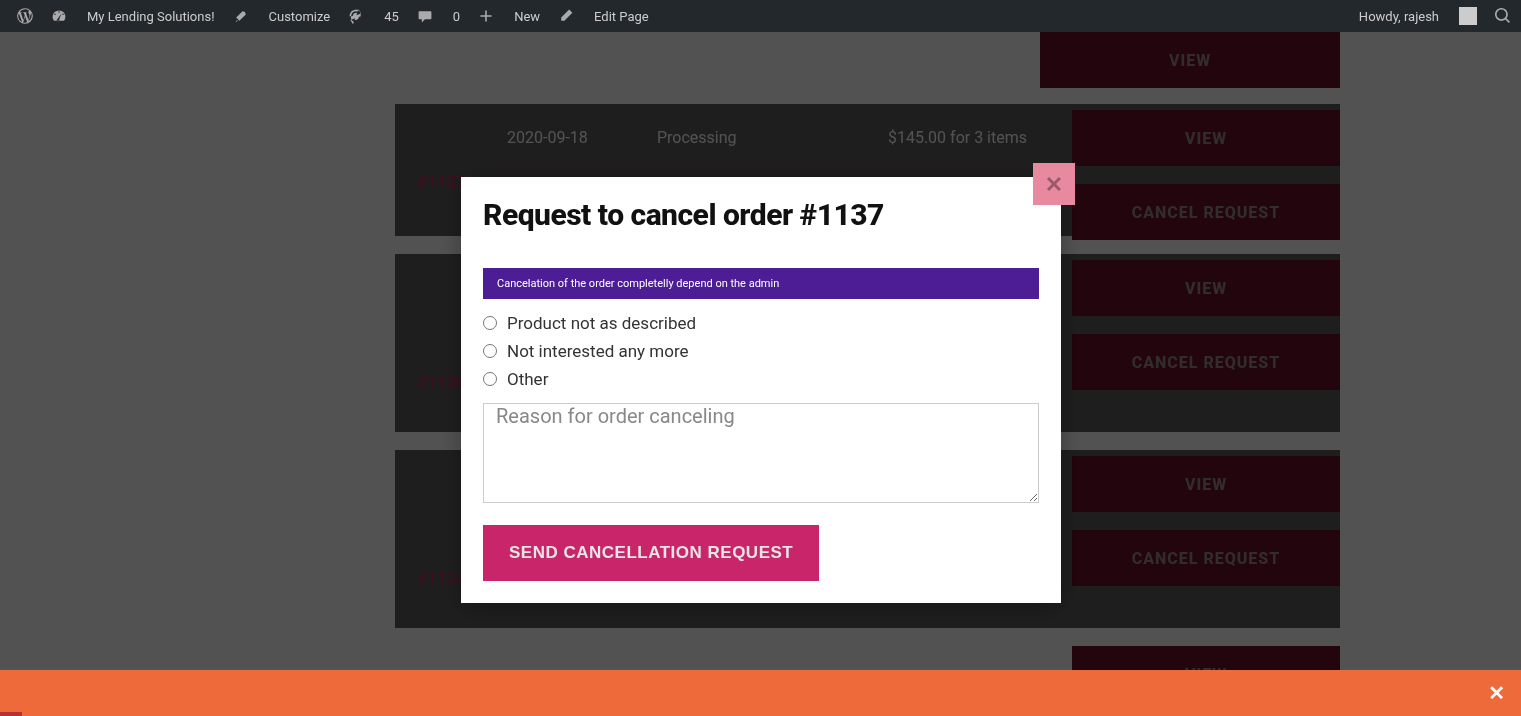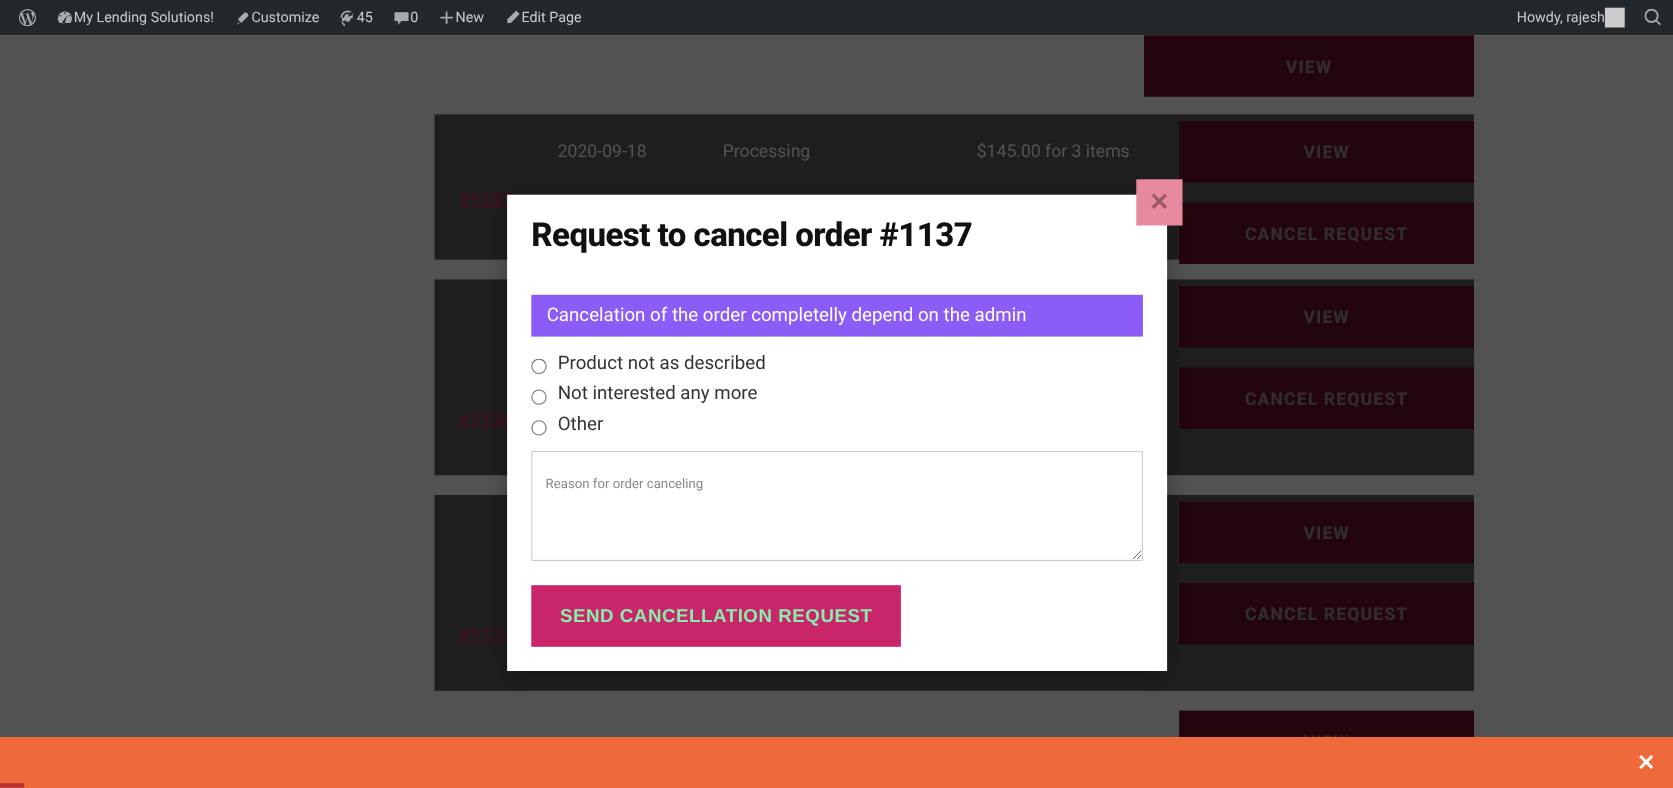--- a/index.html
+++ b/index.html
@@ -7,21 +7,21 @@
   body { background: #fff; overflow: hidden; }
 
   
   .wp-adminbar {
     position: fixed; top: 0; left: 0; right: 0; height: 32px;
     background: #23282d; color: #ccc; display: flex; align-items: center;
     font-size: 13px; z-index: 100; padding: 0 8px;
   }
   .wp-adminbar .ab-left { display: flex; align-items: center; gap: 0; }
   .wp-adminbar .ab-right { margin-left: auto; display: flex; align-items: center; gap: 12px; }
-  .ab-item { display: flex; align-items: center; gap: 0; padding: 0 9px; color: #ccc; cursor: pointer; height: 20px; }
+  .ab-item { display: flex; align-items: center; gap: 20px; padding: 0 9px; color: #ccc; cursor: pointer; height: 20px; }
   .ab-icon { display:inline-flex; width:16px; height:16px; align-items:center; justify-content:center; fill:#aaa; }
   .ab-icon svg { width:16px; height:16px; fill:#aaa; }
   .avatar-box { width:18px; height:18px; background:#ccc; }
 
   
   .page {
     position: absolute; top: 32px; left: 0; right: 0; bottom: 0;
     background: #fff;
   }
   .orders-wrap {
@@ -57,32 +57,32 @@
   }
   .modal .close-btn {
     position: absolute; top: -14px; right: -14px; width: 42px; height: 42px;
     background: #e78aa0; color: #9b5968; display:flex; align-items:center; justify-content:center;
     font-size: 22px; font-weight: 700; cursor:pointer;
   }
   .modal h1 {
     font-size: 30px; font-weight: 800; color: #111; letter-spacing: -0.5px; margin-bottom: 36px;
   }
   .warning-bar {
-    background: #8b5cf6; color: #fff; font-size: 17px; padding: 9px 14px; margin-bottom: 14px;
+    background: #4c1d95; color: #fff; font-size: 11px; padding: 9px 14px; margin-bottom: 14px;
   }
   .radio-list { display:flex; flex-direction:column; gap: 8px; margin-bottom: 14px; }
-  .radio-row { display:flex; align-items:flex-end; gap: 10px; font-size: 17px; color:#333; }
+  .radio-row { display:flex; align-items:center; gap: 10px; font-size: 17px; color:#333; }
   .radio-row input[type=radio] { width:14px; height:14px; }
   .reason-ta {
-    width: 100%; height: 100px; border: 1px solid #ccc; padding: 22px 12px; font-size: 12px; color:#555;
+    width: 100%; height: 100px; border: 1px solid #ccc; padding: 0 12px; font-size: 20px; color:#555;
     resize: both; font-family: inherit; margin-bottom: 18px;
   }
   .reason-ta::placeholder { color: #888; }
   .send-btn {
-    background: #c9256a; color: #86efac; border: none; padding: 18px 26px;
+    background: #c9256a; color: #e5e5e5; border: none; padding: 18px 26px;
     font-size: 17px; font-weight: 800; letter-spacing: 0.5px; cursor:pointer;
   }
 
   
   .bottom-banner {
     position: fixed; left:0; right:0; bottom:0; height: 46px;
     background: #ef6a3a; color:#fff; display:flex; align-items:center; justify-content:center;
     font-size: 21px; font-weight:700; z-index: 400;
   }
   .bottom-banner .close-x {

